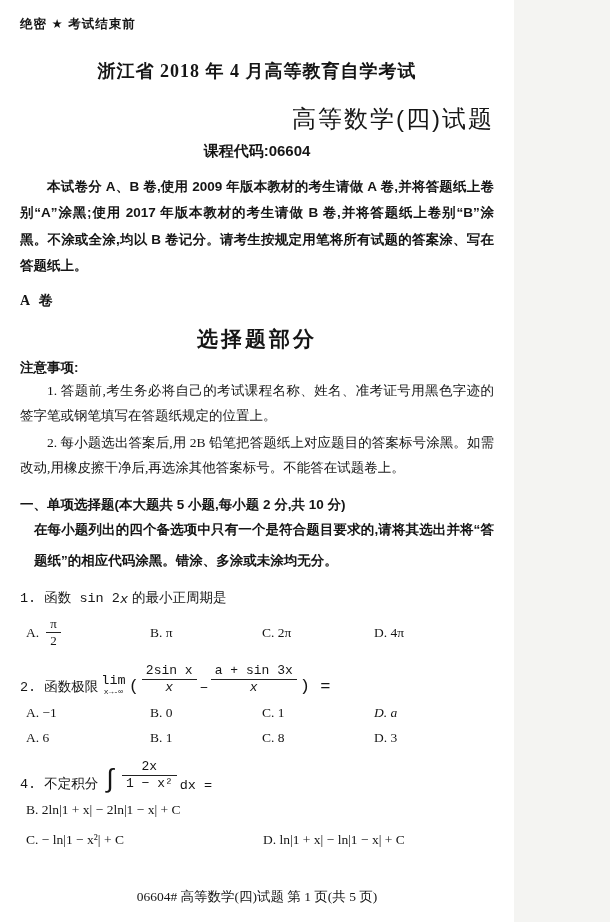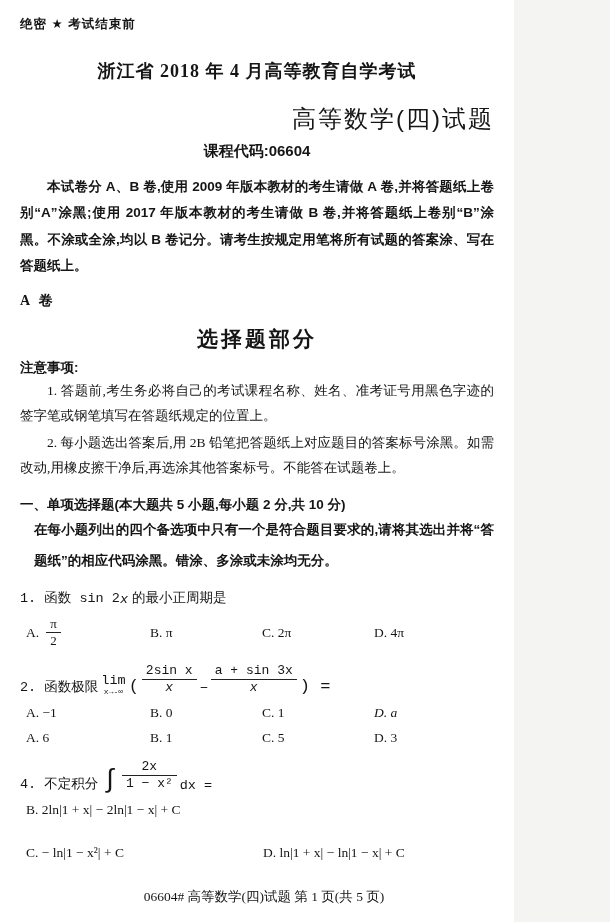--- a/index.html
+++ b/index.html
@@ -32,21 +32,21 @@
   .optlabel{margin-right:4px;}
   .frac{display:inline-block;text-align:center;vertical-align:middle;margin:0 3px;font-size:13px;line-height:1.25;}
   .frac .fn{display:block;padding:0 4px;border-bottom:1px solid #222;}
   .frac .fd{display:block;padding:0 4px;}
   .lim{display:inline-block;text-align:center;vertical-align:middle;margin:0 3px;line-height:1;}
   .lim .w{display:block;font-size:13.5px;}
   .lim .s{display:block;font-size:8px;margin-top:1px;letter-spacing:0;}
   .paren{font-size:17px;}
   .integral{font-size:26px;line-height:1;vertical-align:middle;margin:0 1px 0 4px;font-weight:normal;}
   .mvar{font-style:italic;}
-  .footer{position:absolute;left:7px;bottom:16px;width:100%;text-align:center;font-size:13.5px;}
+  .footer{position:absolute;left:0;bottom:16px;width:100%;text-align:center;font-size:13.5px;}
 </style>
 </head>
 <body>
 
 <div class="page">
 
   <div class="secrecy hei">绝密 ★ 考试结束前</div>
 
   <div class="title1">浙江省 2018 年 4 月高等教育自学考试</div>
   <div class="title2 hei">高等数学(四)试题</div>
@@ -104,36 +104,36 @@
   <div class="optrow">
     <span class="opt first">A. −1</span>
     <span class="opt">B. 0</span>
     <span class="opt">C. 1</span>
     <span class="opt rest mvar">D. a</span>
   </div>
 
   <div class="optrow">
     <span class="opt first">A. 6</span>
     <span class="opt">B. 1</span>
-    <span class="opt">C. 5</span>
+    <span class="opt">C. 8</span>
     <span class="opt rest">D. 3</span>
   </div>
 
   <div class="q">
     <span>4. 不定积分</span>
     <span class="integral">∫</span>
     <span class="frac">
       <span class="fn">2x</span>
       <span class="fd">1 − x²</span>
     </span>
     <span>dx =</span>
   </div>
   <div class="optrow">
     <span class="opt rest">B. 2ln|1 + x| − 2ln|1 − x| + C</span>
   </div>
-  <div class="optrow" style="margin-top:27px;">
+  <div class="optrow" style="margin-top:14px;">
     <span class="opt wide">C. − ln|1 − x²| + C</span>
     <span class="opt rest">D. ln|1 + x| − ln|1 − x| + C</span>
   </div>
 
   <div class="footer">06604# 高等数学(四)试题 第 1 页(共 5 页)</div>
 
 </div>
 
 </body></html>

